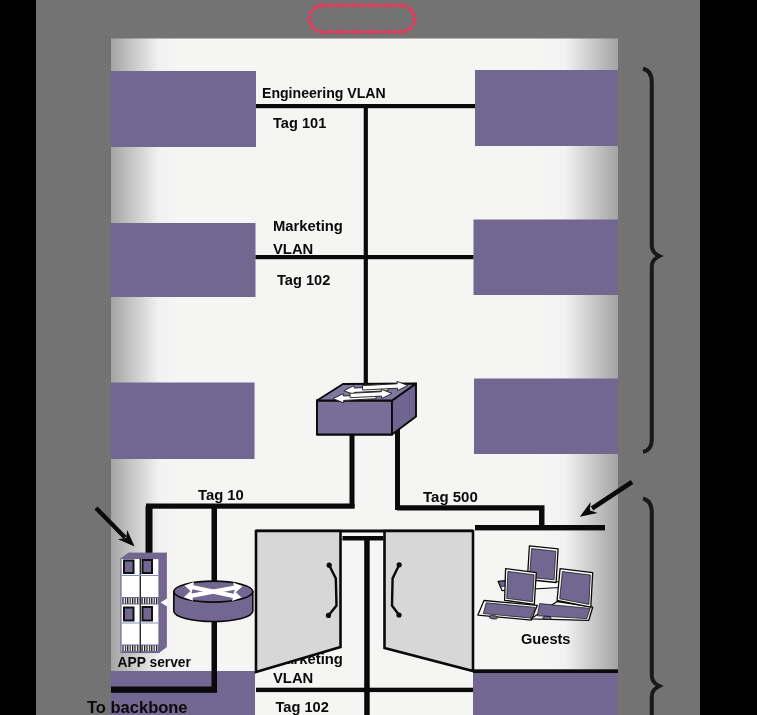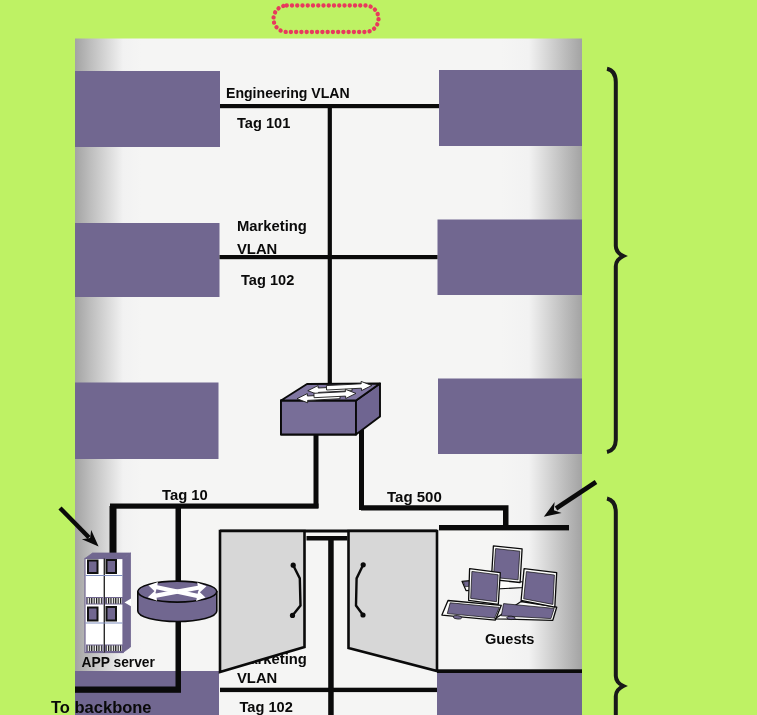--- a/index.html
+++ b/index.html
@@ -1,16 +1,16 @@
 <!DOCTYPE html>
 <html><head>
 <meta charset="utf-8">
 <style>
   html,body{margin:0;padding:0;background:#000;}
-  #canvas{position:relative;width:757px;height:715px;background:#bef264;overflow:hidden;}
+  #canvas{position:relative;width:664px;height:715px;background:#737373;overflow:hidden;margin-left:36px;}
   svg{position:absolute;top:0;left:0;}
   text{font-family:"Liberation Sans",sans-serif;fill:#0a0a0a;}
 </style>
 </head>
 <body>
 <div id="canvas">
 <svg width="757" height="715" viewBox="0 0 757 715">
 <defs>
   <linearGradient id="panelgrad" x1="0" y1="0" x2="1" y2="0">
     <stop offset="0" stop-color="#a3a3a3"></stop>

